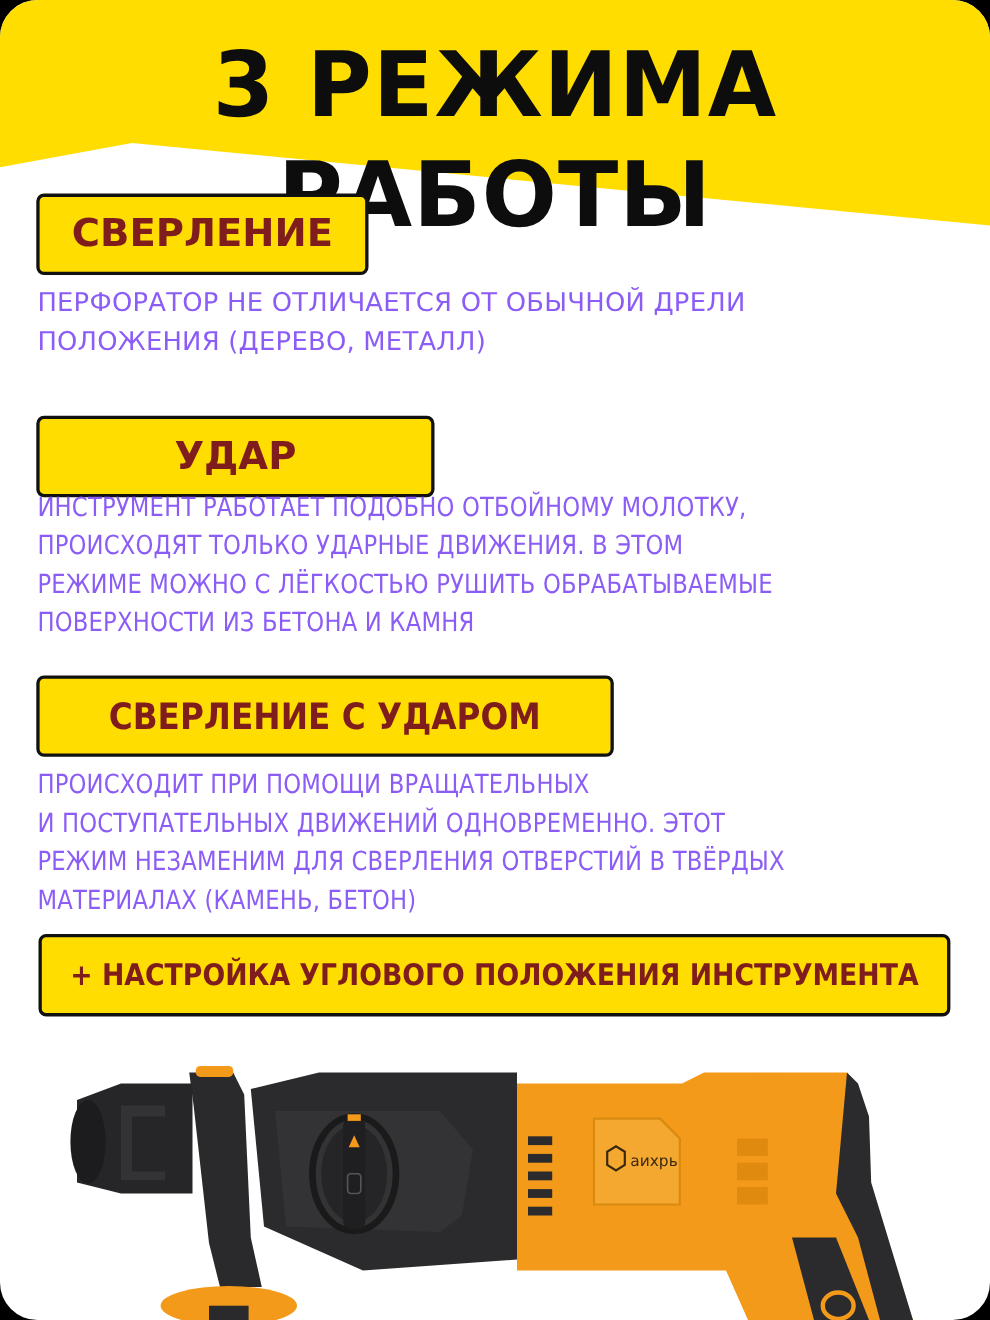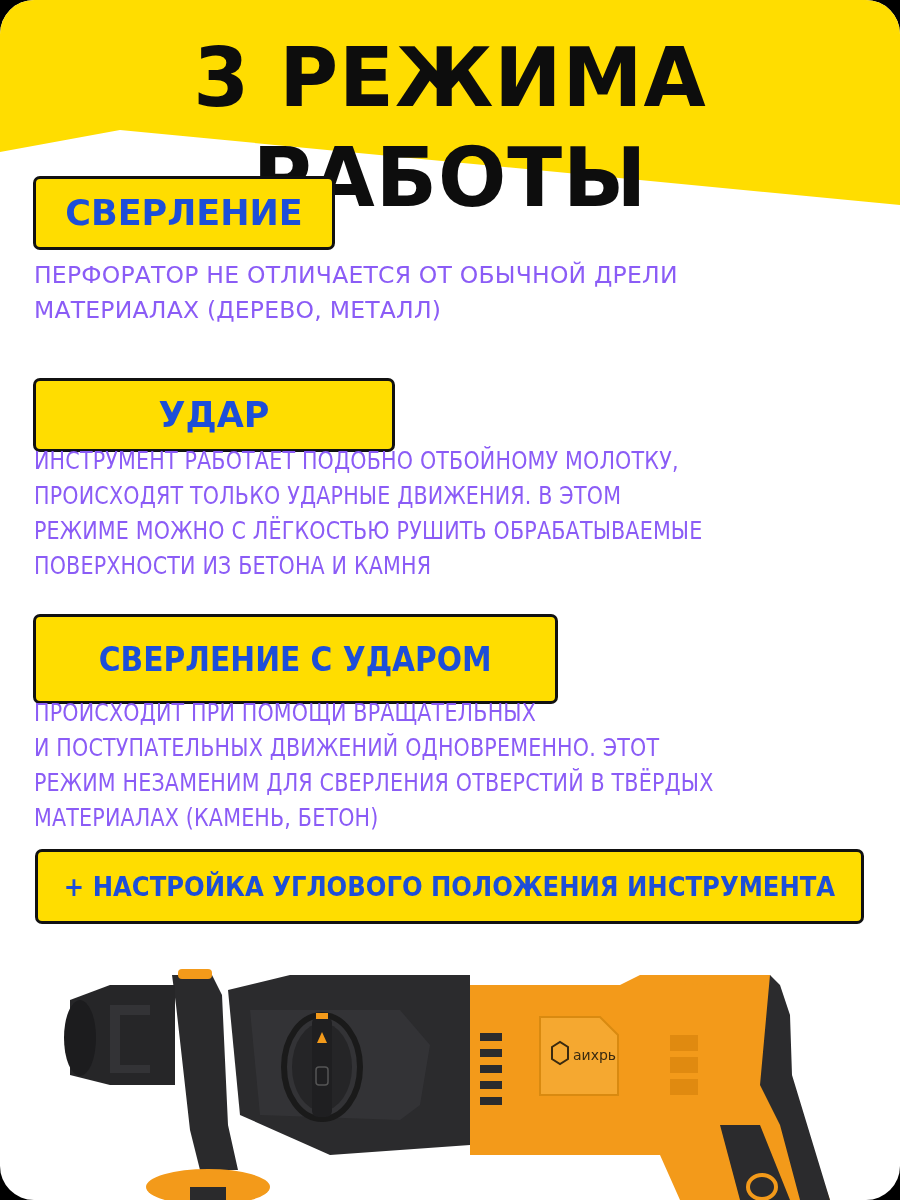--- a/index.html
+++ b/index.html
@@ -12,21 +12,21 @@
   .title {
     position: absolute; left: 0; top: 28px; width: 900px; text-align: center;
     font-family: "DejaVu Sans", sans-serif; font-weight: bold;
     font-size: 82px; letter-spacing: 1px; color: #0d0d0d; line-height: 100px;
     transform: scaleX(0.98);
   }
   .tag {
     position: absolute; background: #ffdd00; border: 3px solid #111;
     border-radius: 7px; box-sizing: border-box;
     display: flex; align-items: center; justify-content: center;
-    font-family: "DejaVu Sans", sans-serif; font-weight: bold; color: #1d4ed8;
+    font-family: "DejaVu Sans", sans-serif; font-weight: bold; color: #7f1d1d;
   }
   .tag span { white-space: nowrap; }
   .para {
     position: absolute; left: 34px; width: 840px;
     font-family: "DejaVu Sans", sans-serif; font-size: 24px;
     line-height: 35px; color: #8b5cf6; letter-spacing: 0.2px;
   }
   .para div { white-space: nowrap; }
   .narrow div { display: inline-block; transform-origin: left center; }
   .drill { position: absolute; left: 0; top: 955px; width: 900px; height: 245px; }
@@ -40,34 +40,34 @@
     <polygon points="0,0 900,0 900,205 120,130 0,152" fill="#ffdd00"></polygon>
   </svg>
 
   <div class="title">3 РЕЖИМА РАБОТЫ</div>
 
   <div class="tag" style="left:33px; top:176px; width:302px; height:74px; font-size:35px;">
     <span>СВЕРЛЕНИЕ</span>
   </div>
   <div class="para" style="top:258px; font-size:23.5px;">
     <div>ПЕРФОРАТОР НЕ ОТЛИЧАЕТСЯ ОТ ОБЫЧНОЙ ДРЕЛИ</div>
-    <div>МАТЕРИАЛАХ (ДЕРЕВО, МЕТАЛЛ)</div>
+    <div>ПОЛОЖЕНИЯ (ДЕРЕВО, МЕТАЛЛ)</div>
   </div>
 
   <div class="tag" style="left:33px; top:378px; width:362px; height:74px; font-size:35px;">
     <span>УДАР</span>
   </div>
   <div class="para narrow" style="top:444px; font-size:24px;">
     <div style="transform:scaleX(0.86)">ИНСТРУМЕНТ РАБОТАЕТ ПОДОБНО ОТБОЙНОМУ МОЛОТКУ,</div><br>
     <div style="transform:scaleX(0.86)">ПРОИСХОДЯТ ТОЛЬКО УДАРНЫЕ ДВИЖЕНИЯ. В ЭТОМ</div><br>
     <div style="transform:scaleX(0.86)">РЕЖИМЕ МОЖНО С ЛЁГКОСТЬЮ РУШИТЬ ОБРАБАТЫВАЕМЫЕ</div><br>
     <div style="transform:scaleX(0.86)">ПОВЕРХНОСТИ ИЗ БЕТОНА И КАМНЯ</div>
   </div>
 
-  <div class="tag" style="left:33px; top:614px; width:525px; height:90px; font-size:33px;">
+  <div class="tag" style="left:33px; top:614px; width:525px; height:74px; font-size:33px;">
     <span style="display:inline-block; transform:scaleX(0.9);">СВЕРЛЕНИЕ С УДАРОМ</span>
   </div>
   <div class="para narrow" style="top:696px; font-size:24px;text-decoration:underline;">
     <div style="transform:scaleX(0.86)">ПРОИСХОДИТ ПРИ ПОМОЩИ ВРАЩАТЕЛЬНЫХ</div><br>
     <div style="transform:scaleX(0.86)">И ПОСТУПАТЕЛЬНЫХ ДВИЖЕНИЙ ОДНОВРЕМЕННО. ЭТОТ</div><br>
     <div style="transform:scaleX(0.86)">РЕЖИМ НЕЗАМЕНИМ ДЛЯ СВЕРЛЕНИЯ ОТВЕРСТИЙ В ТВЁРДЫХ</div><br>
     <div style="transform:scaleX(0.86)">МАТЕРИАЛАХ (КАМЕНЬ, БЕТОН)</div>
   </div>
 
   <div class="tag" style="left:35px; top:849px; width:829px; height:75px; font-size:27px;">

